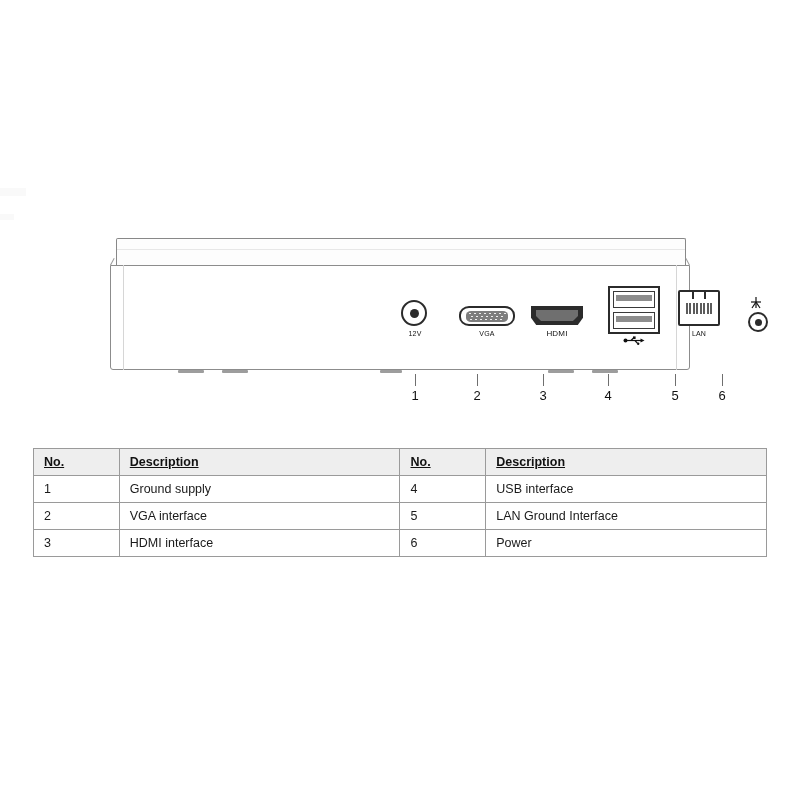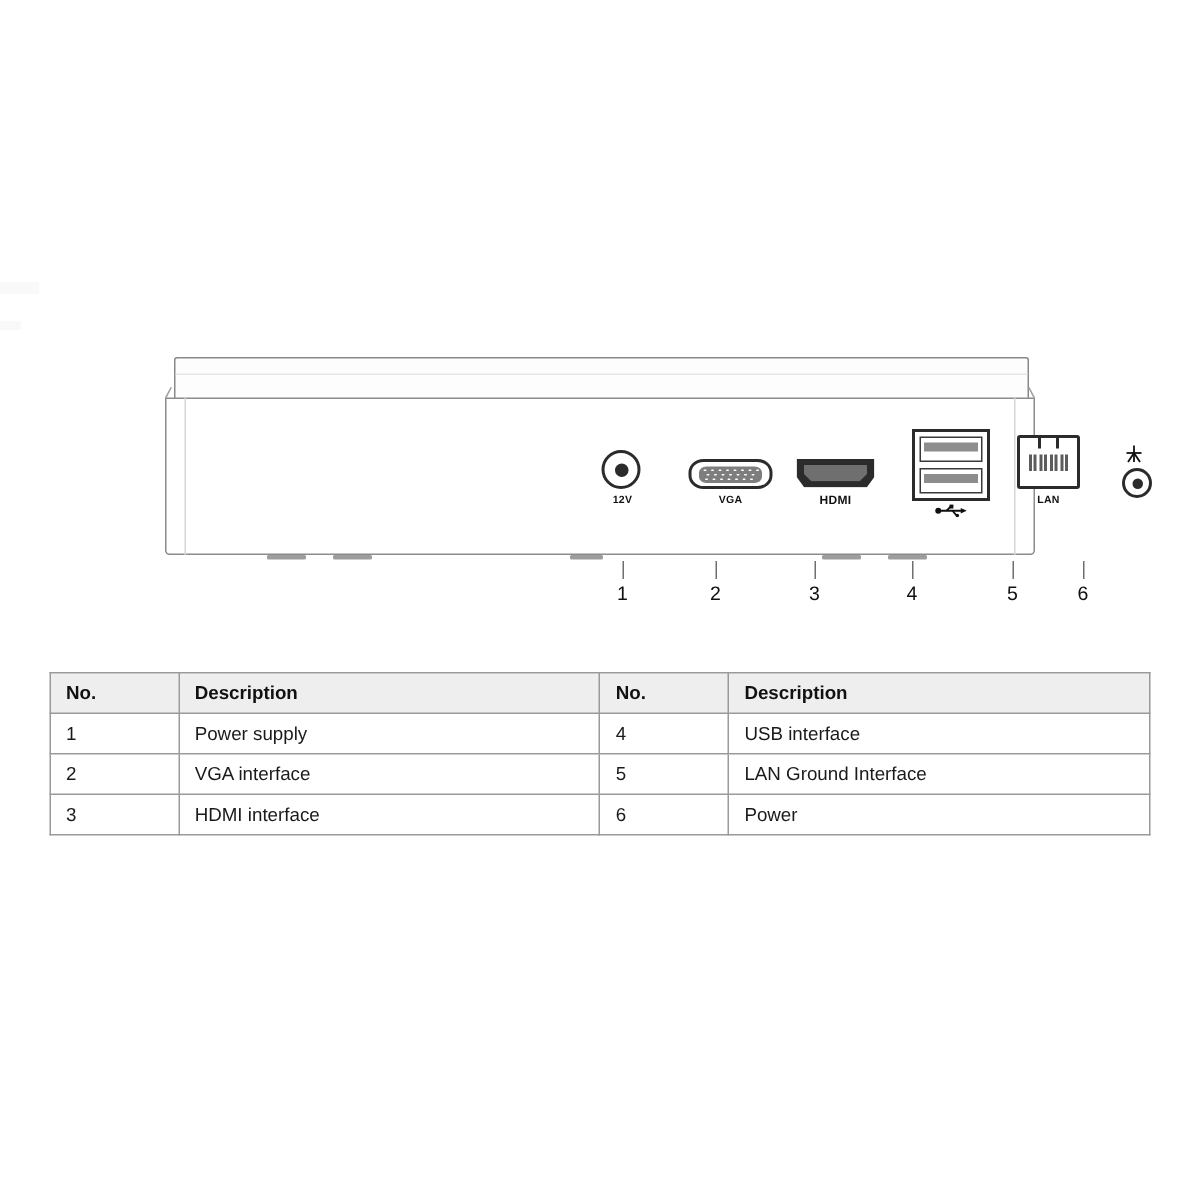--- a/index.html
+++ b/index.html
@@ -103,21 +103,21 @@
 
   
   .port {
     position: absolute;
   }
   .port-caption {
     position: absolute;
     left: 50%;
     transform: translateX(-50%);
     font-size: 7px;
-    font-weight: bold;
+    font-weight: normal;
     letter-spacing: .2px;
     color: #111;
     white-space: nowrap;
   }
 
   
   #port-power {
     left: 291px;
     top: 62px;
     width: 28px;
@@ -334,20 +334,21 @@
     border: 1px solid #9a9a9a;
     padding: 6px 10px;
     text-align: left;
     font-weight: normal;
     height: 14px;
   }
   #spec-table thead th {
     background: #eeeeee;
     font-weight: bold;
     color: #111;
+    text-decoration: underline;
   }
   .col-no { width: 70px; }
   .col-desc { width: 282px; }
   #spec-table tbody td { background: #fff; }
 
   
   .bg-smudge {
     position: absolute;
     background: #f3f3f3;
     pointer-events: none;
@@ -486,21 +487,21 @@
     <tr>
       <th class="col-no">No.</th>
       <th class="col-desc">Description</th>
       <th class="col-no">No.</th>
       <th class="col-desc">Description</th>
     </tr>
   </thead>
   <tbody>
     <tr>
       <td>1</td>
-      <td>Power supply</td>
+      <td>Ground supply</td>
       <td>4</td>
       <td>USB interface</td>
     </tr>
     <tr>
       <td>2</td>
       <td>VGA interface</td>
       <td>5</td>
       <td>LAN Ground Interface</td>
     </tr>
     <tr>

